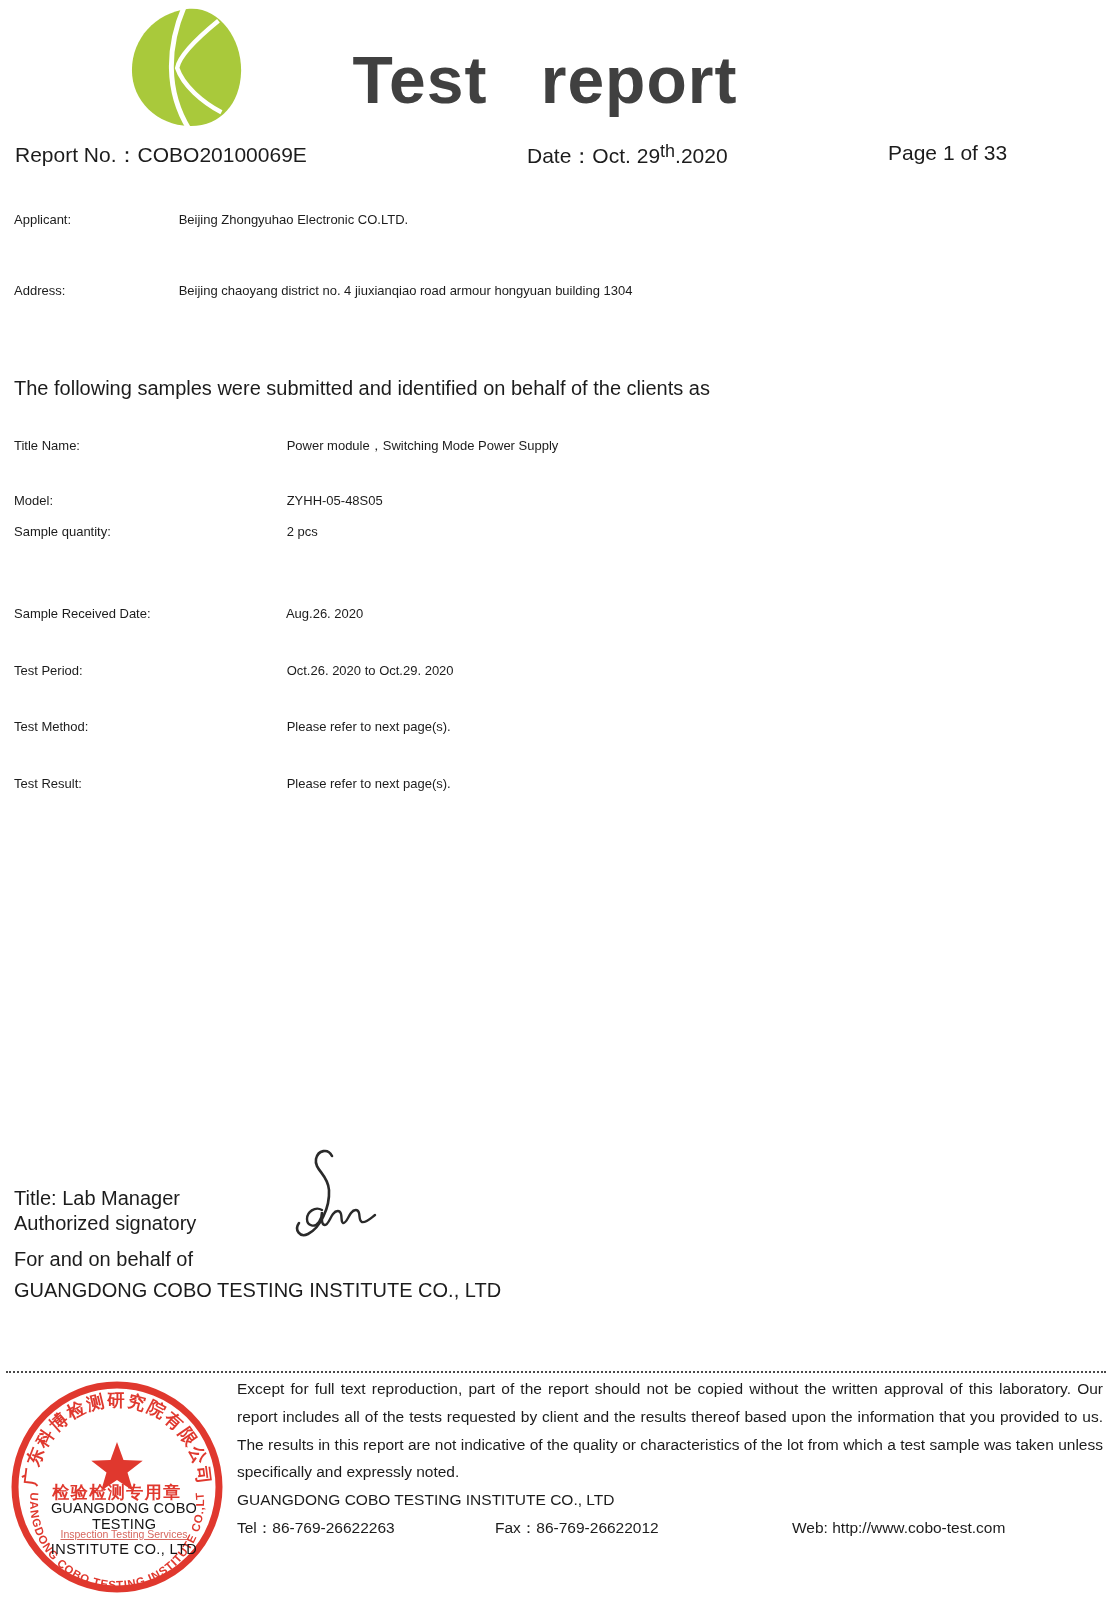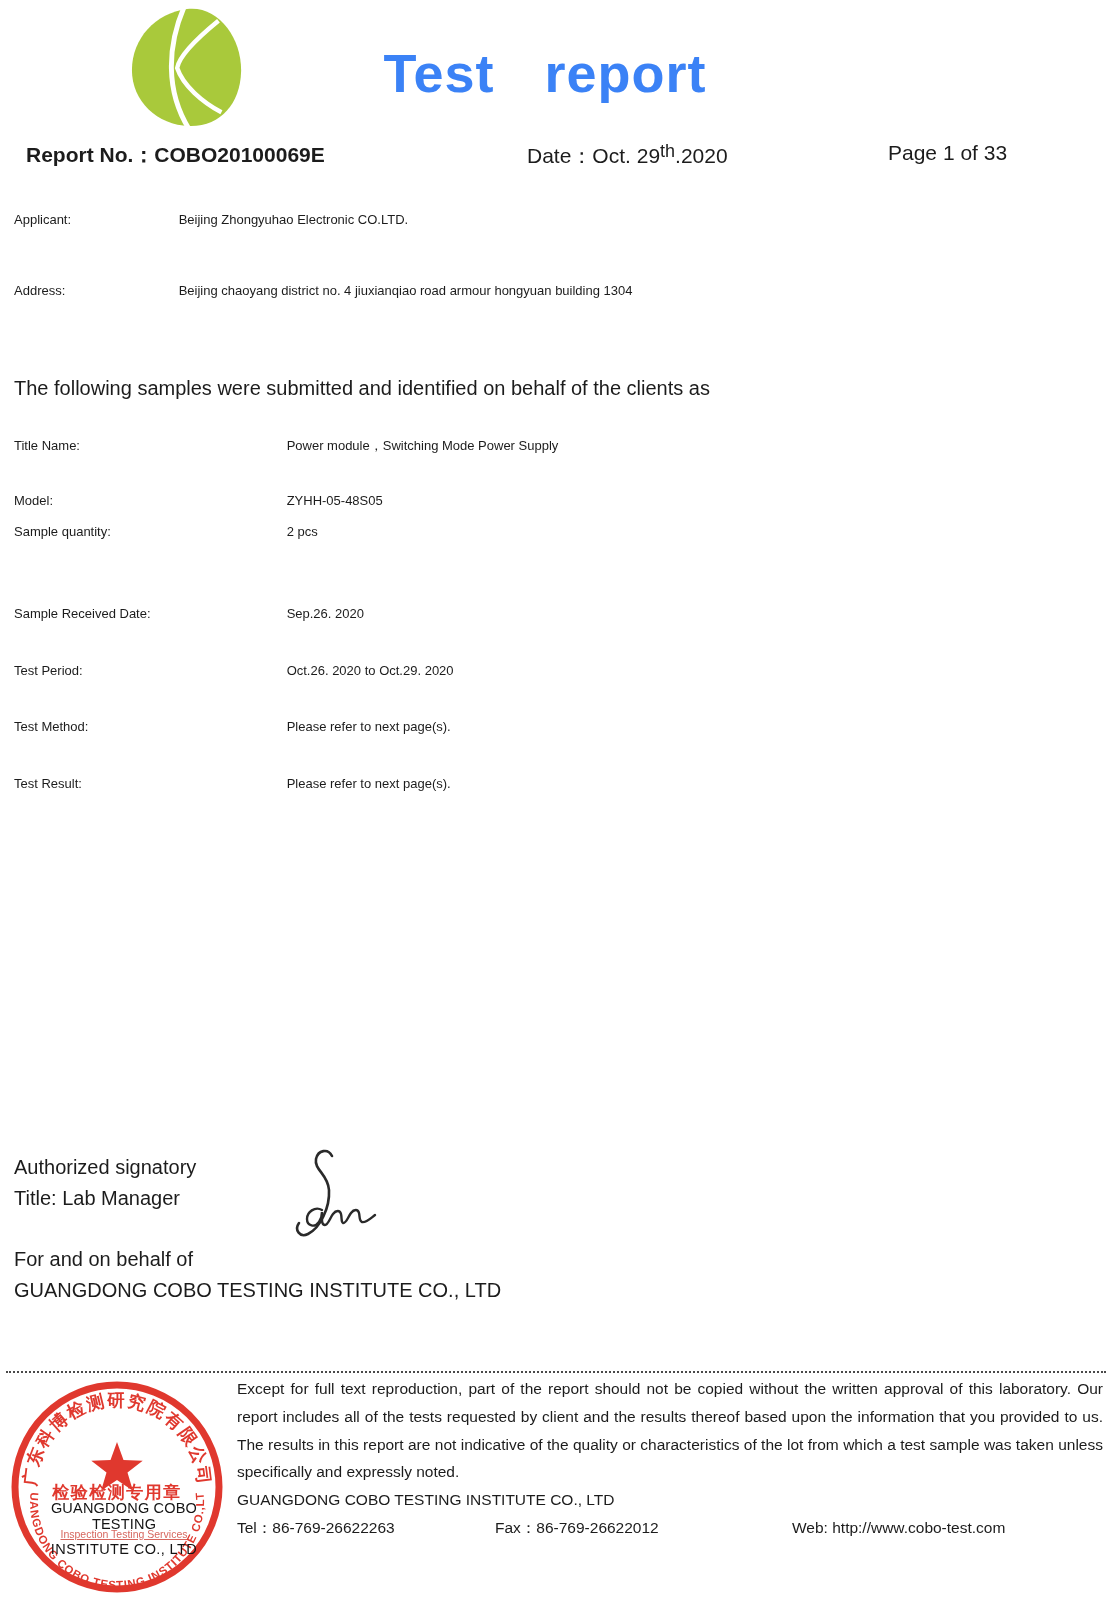--- a/index.html
+++ b/index.html
@@ -4,24 +4,24 @@
 <style>
   html,body{margin:0;padding:0;background:#e8e8e8;}
   .page{
     position:relative;width:1112px;height:1600px;margin:0 auto;background:#ffffff;
     font-family:"Liberation Sans","DejaVu Sans",sans-serif;color:#1c1c1c;overflow:hidden;
   }
   
   .logo{position:absolute;left:128px;top:6px;width:118px;height:124px;}
   .title{
     position:absolute;left:0;top:42px;width:1090px;text-align:center;
-    font-size:54px;font-weight:bold;word-spacing:34px;letter-spacing:1px;color:#3b82f6;
+    font-size:66px;font-weight:bold;word-spacing:34px;letter-spacing:1px;color:#404040;
   }
   .meta-row{position:absolute;top:141px;left:14px;right:0;height:28px;font-size:21px;}
-  .meta-report{position:absolute;left:12px;top:0;font-weight:bold;}
+  .meta-report{position:absolute;left:1px;top:0;}
   .meta-date{position:absolute;left:513px;top:0;}
   .meta-page{position:absolute;left:874px;top:0;}
   .sup{font-size:18px;vertical-align:6px;}
   
   .row{position:absolute;left:14px;font-size:13px;white-space:nowrap;}
   .lbl{display:inline-block;}
   .w160{width:161px;}
   .w269{width:269px;}
   .intro{position:absolute;left:14px;top:377px;font-size:20px;}
   
@@ -81,36 +81,36 @@
   <div class="row" style="top:493px">
     <span class="lbl w269">Model:</span>
     <span>ZYHH-05-48S05</span>
   </div>
   <div class="row" style="top:524px">
     <span class="lbl w269">Sample quantity:</span>
     <span>2 pcs</span>
   </div>
   <div class="row" style="top:606px">
     <span class="lbl w269">Sample Received Date:</span>
-    <span>Sep.26. 2020</span>
+    <span>Aug.26. 2020</span>
   </div>
   <div class="row" style="top:663px">
     <span class="lbl w269">Test Period:</span>
     <span>Oct.26. 2020 to Oct.29. 2020</span>
   </div>
   <div class="row" style="top:719px">
     <span class="lbl w269">Test Method:</span>
     <span>Please refer to next page(s).</span>
   </div>
   <div class="row" style="top:776px">
     <span class="lbl w269">Test Result:</span>
     <span>Please refer to next page(s).</span>
   </div>
 
-  <div class="sig-line" style="top:1156px">Authorized signatory</div>
+  <div class="sig-line" style="top:1212px">Authorized signatory</div>
   <div class="sig-line" style="top:1187px">Title: Lab Manager</div>
 
   <svg class="sig-svg" viewBox="0 0 128 102" aria-hidden="true">
     <path d="M 60,10 C 56,2 46,4 44,13 C 42,24 56,28 57,44 C 58,62 48,82 36,88 C 28,92 22,84 27,77" fill="none" stroke="#2a2a2a" stroke-width="2.6" stroke-linecap="round"></path>
     <path d="M 50,64 C 43,60 35,66 35,73 C 35,80 43,82 47,76 C 49,73 50,68 50,66 C 50,72 49,79 53,79 C 56,79 58,72 61,68 C 64,64 68,64 69,68 C 70,72 69,76 71,77 C 74,78 76,71 79,67 C 82,63 86,63 87,67 C 88,71 87,75 90,76 C 94,77 99,72 103,69" fill="none" stroke="#2a2a2a" stroke-width="2.4" stroke-linecap="round"></path>
   </svg>
 
   <div class="sig-line" style="top:1248px">For and on behalf of</div>
   <div class="sig-line" style="top:1279px">GUANGDONG COBO TESTING INSTITUTE CO., LTD</div>
 

